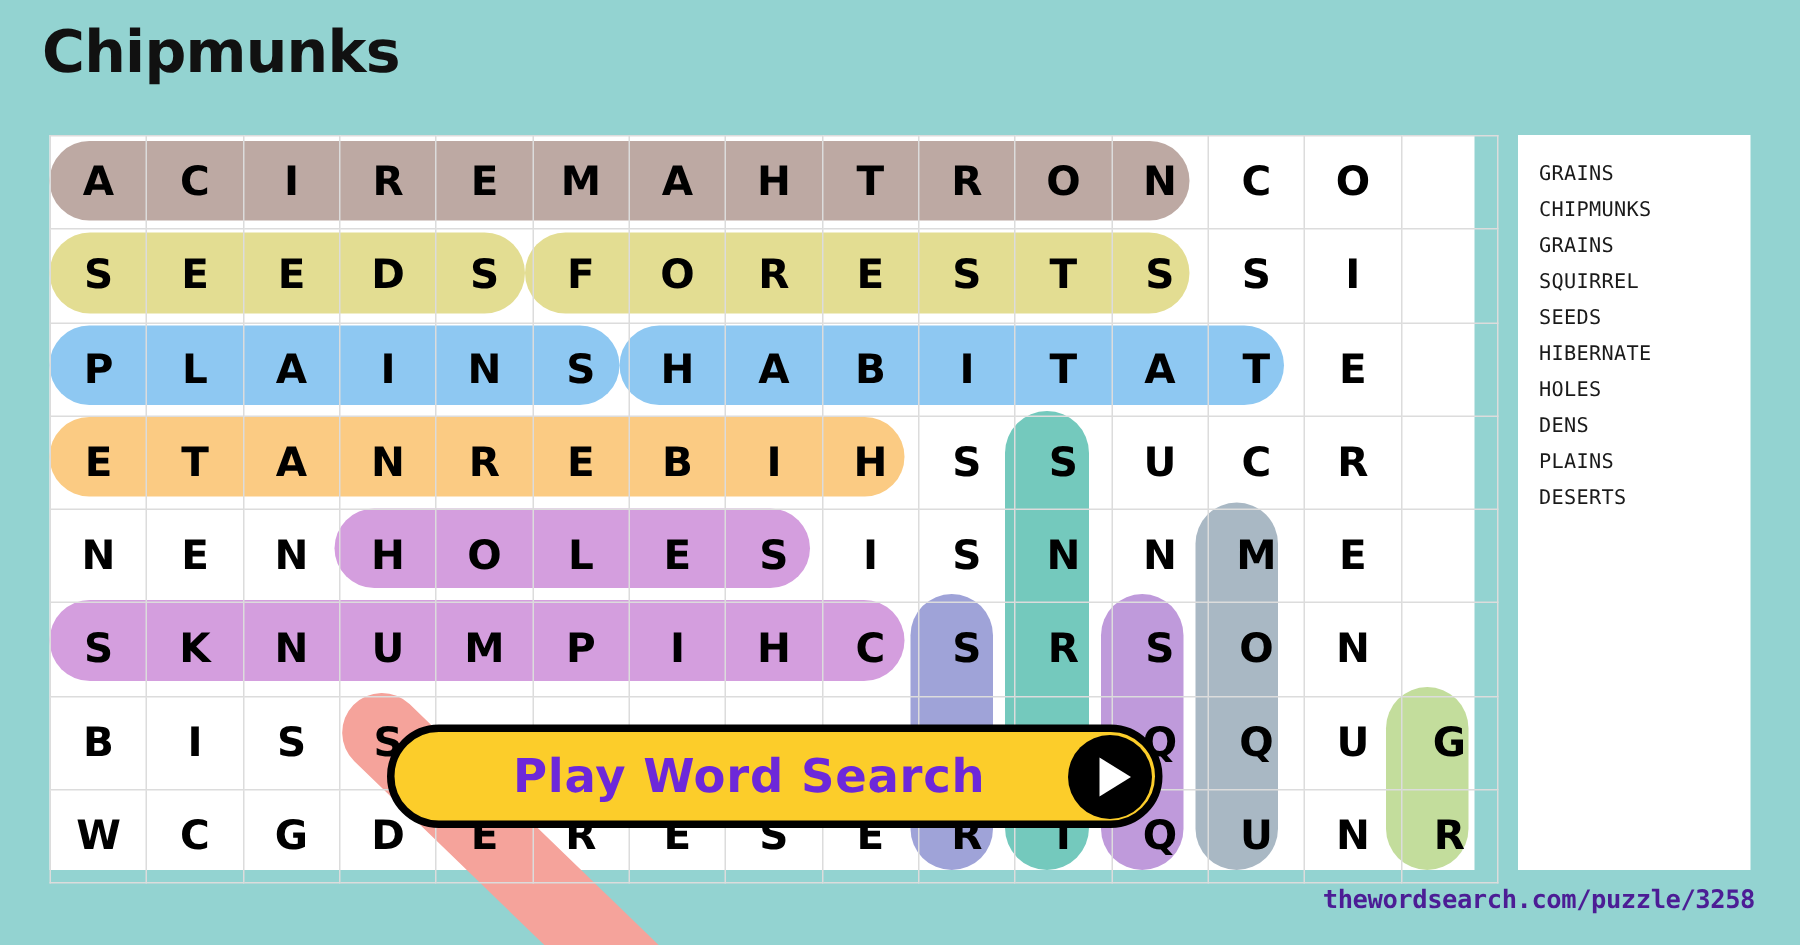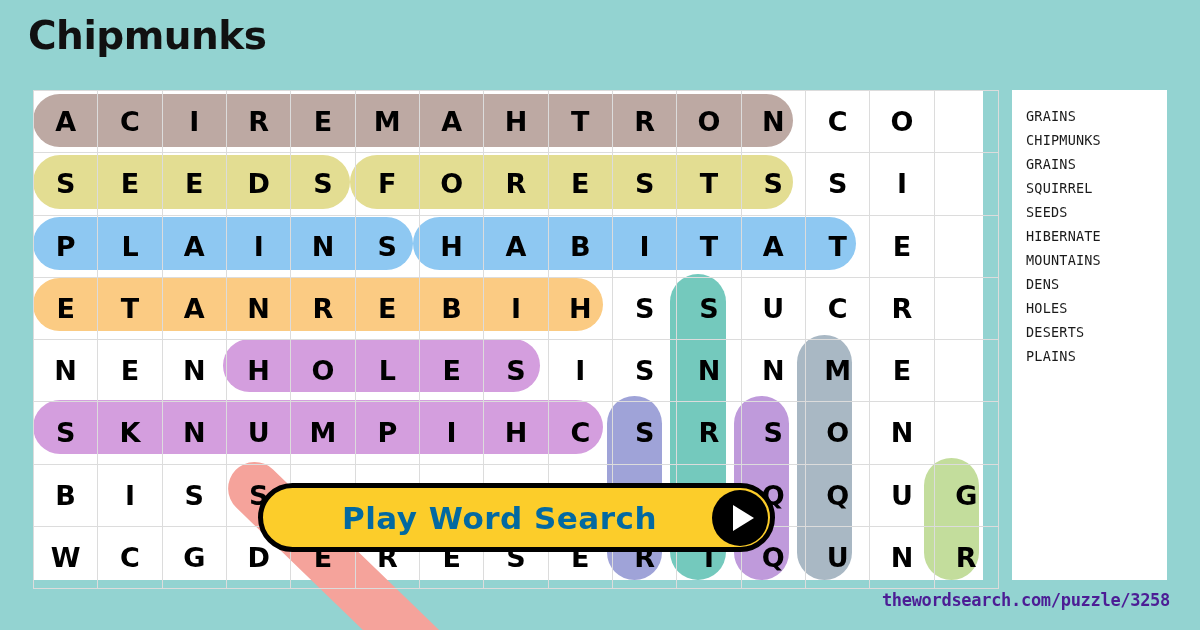--- a/index.html
+++ b/index.html
@@ -80,21 +80,21 @@
     border:5px solid #000;
     border-radius:40px;
     box-sizing:border-box;
     display:flex;align-items:center;
     z-index:10;
     cursor:pointer;
   }
   #play-label{
     flex:1;text-align:center;
     font-family:"DejaVu Sans", sans-serif;
-    font-size:31px;font-weight:bold;color:#0369a1;
+    font-size:31px;font-weight:bold;color:#6d28d9;
     letter-spacing:0.5px;
     padding-left:24px;
   }
   #play-circle{
     width:56px;height:56px;border-radius:50%;
     background:#000;
     margin-right:2px;
     display:flex;align-items:center;justify-content:center;
     flex:0 0 auto;
   }
@@ -278,25 +278,24 @@
     </table>
 </div>
 
 <div id="wordlist-panel">
     <div class="word-item">GRAINS</div>
     <div class="word-item">CHIPMUNKS</div>
     <div class="word-item">GRAINS</div>
     <div class="word-item">SQUIRREL</div>
     <div class="word-item">SEEDS</div>
     <div class="word-item">HIBERNATE</div>
-    <div class="word-item">MOUNTAINS</div>
+    <div class="word-item">HOLES</div>
     <div class="word-item">DENS</div>
-    <div class="word-item">HOLES</div>
+    <div class="word-item">PLAINS</div>
     <div class="word-item">DESERTS</div>
-    <div class="word-item">PLAINS</div>
   </div>
 
 <div id="play-button">
   <span id="play-label">Play Word Search</span>
   <span id="play-circle">
     <span id="play-triangle"></span>
   </span>
 </div>
 
 <div id="footer-url">thewordsearch.com/puzzle/3258</div>

